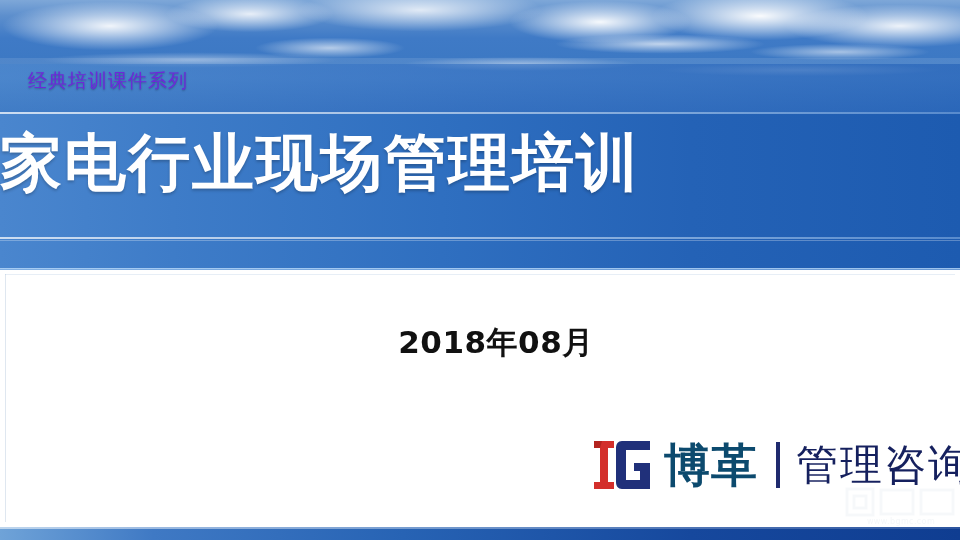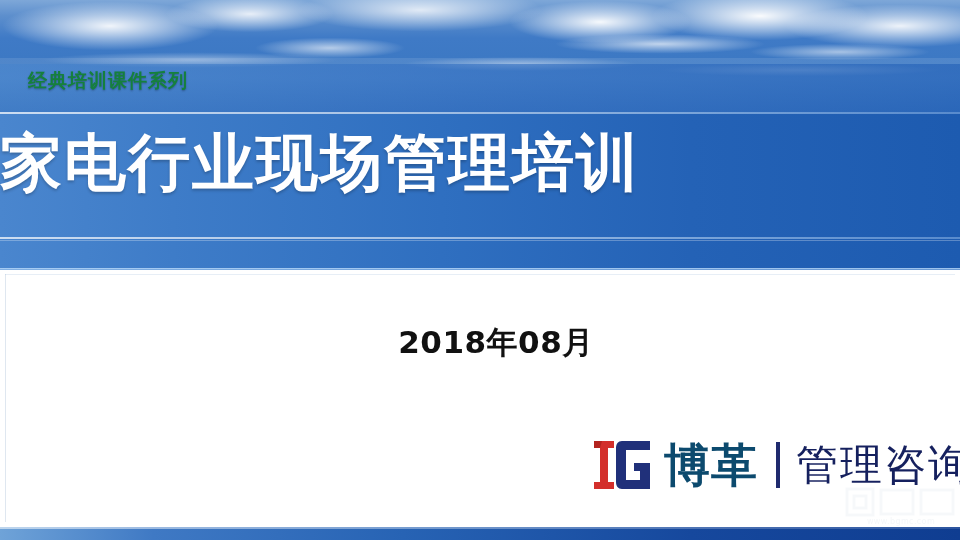--- a/index.html
+++ b/index.html
@@ -61,22 +61,22 @@
     background: linear-gradient(to right,
       rgba(70,132,205,0.55) 0%,
       rgba(49,110,193,0.60) 48%,
       rgba(33,95,182,0.62) 100%);
   }
   .eyebrow {
     position: absolute;
     left: 28px;
     top: 68px;
     font-size: 19px;
-    font-weight: 700;
-    color: #15803d;
+    font-weight: 400;
+    color: #6d28d9;
     letter-spacing: 1px;
     text-shadow: 0 1px 2px rgba(0,0,0,0.30);
     white-space: nowrap;
   }
 
   
   .title-band {
     position: absolute;
     left: 0; top: 112px;
     width: 960px;

